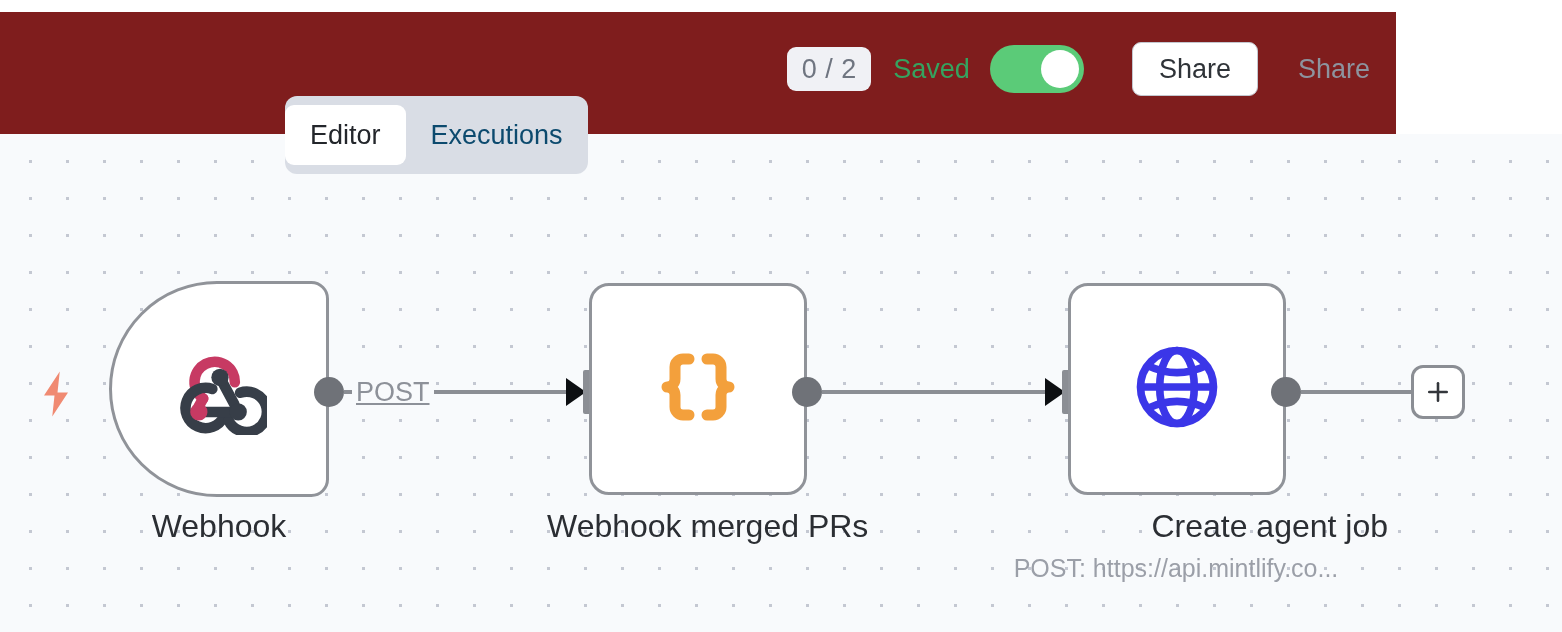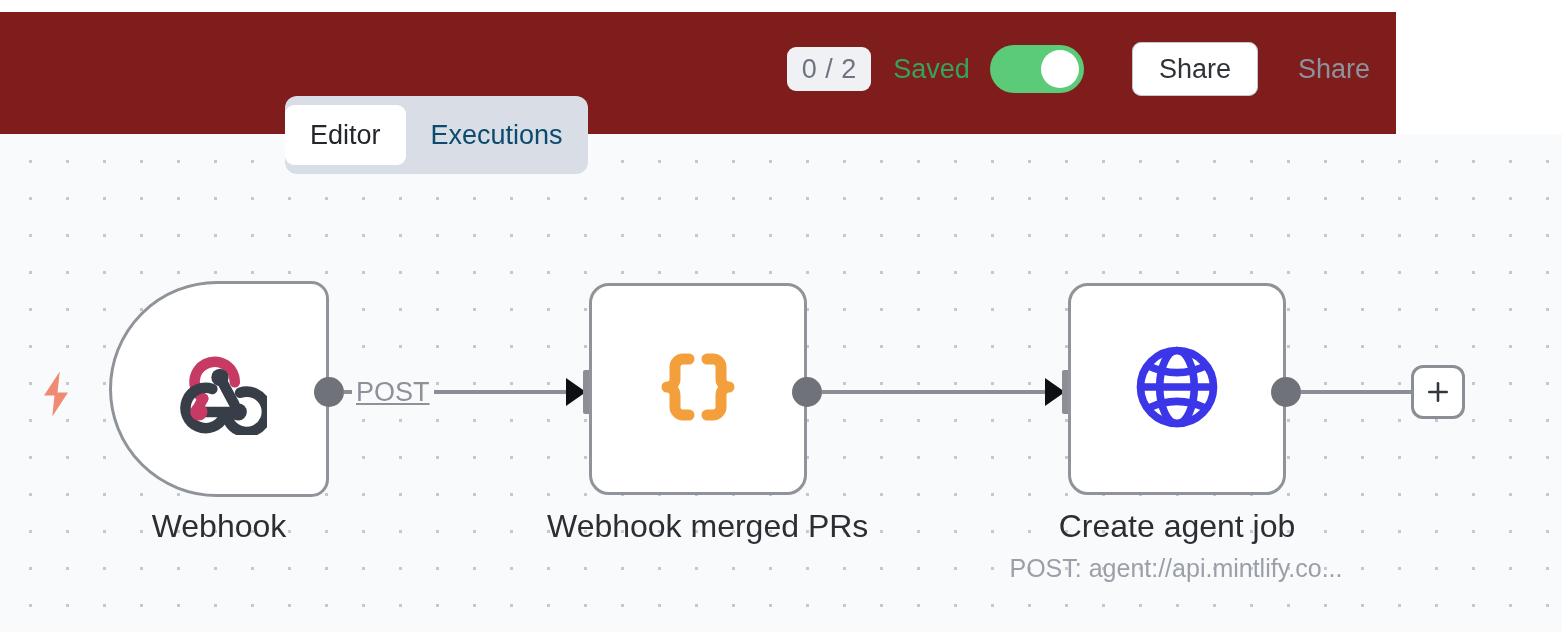--- a/index.html
+++ b/index.html
@@ -324,22 +324,22 @@
             <g fill="none" stroke="#3B36E8" stroke-width="8">
               <circle cx="50" cy="50" r="38"></circle>
               <ellipse cx="50" cy="50" rx="18" ry="38"></ellipse>
               <line x1="12" y1="50" x2="88" y2="50"></line>
               <path d="M20 28 Q50 42 80 28"></path>
               <path d="M20 72 Q50 58 80 72"></path>
             </g>
           </svg>
         </span>
       </div>
-      <div class="node-label" style="left:1026px; top:374px; width:302px;">Create agent job</div>
-      <div class="node-sublabel" style="left:1000px; top:420px; width:352px;">POST: agent://api.mintlify.co...</div>
+      <div class="node-label" style="left:1086px; top:374px; width:302px;text-align:right;">Create agent job</div>
+      <div class="node-sublabel" style="left:1000px; top:420px; width:352px;">POST: https://api.mintlify.co...</div>
 
       <div class="out-dot" style="left:1271px; top:243px;"></div>
 
       <div class="edge" style="left:1301px; top:256px; width:110px;"></div>
 
       <div class="add-btn" style="left:1411px; top:231px;">
         <svg width="28" height="28" viewBox="0 0 24 24">
           <g stroke="#33363b" stroke-width="2.2" stroke-linecap="round">
             <line x1="12" y1="4.5" x2="12" y2="19.5"></line>
             <line x1="4.5" y1="12" x2="19.5" y2="12"></line>

